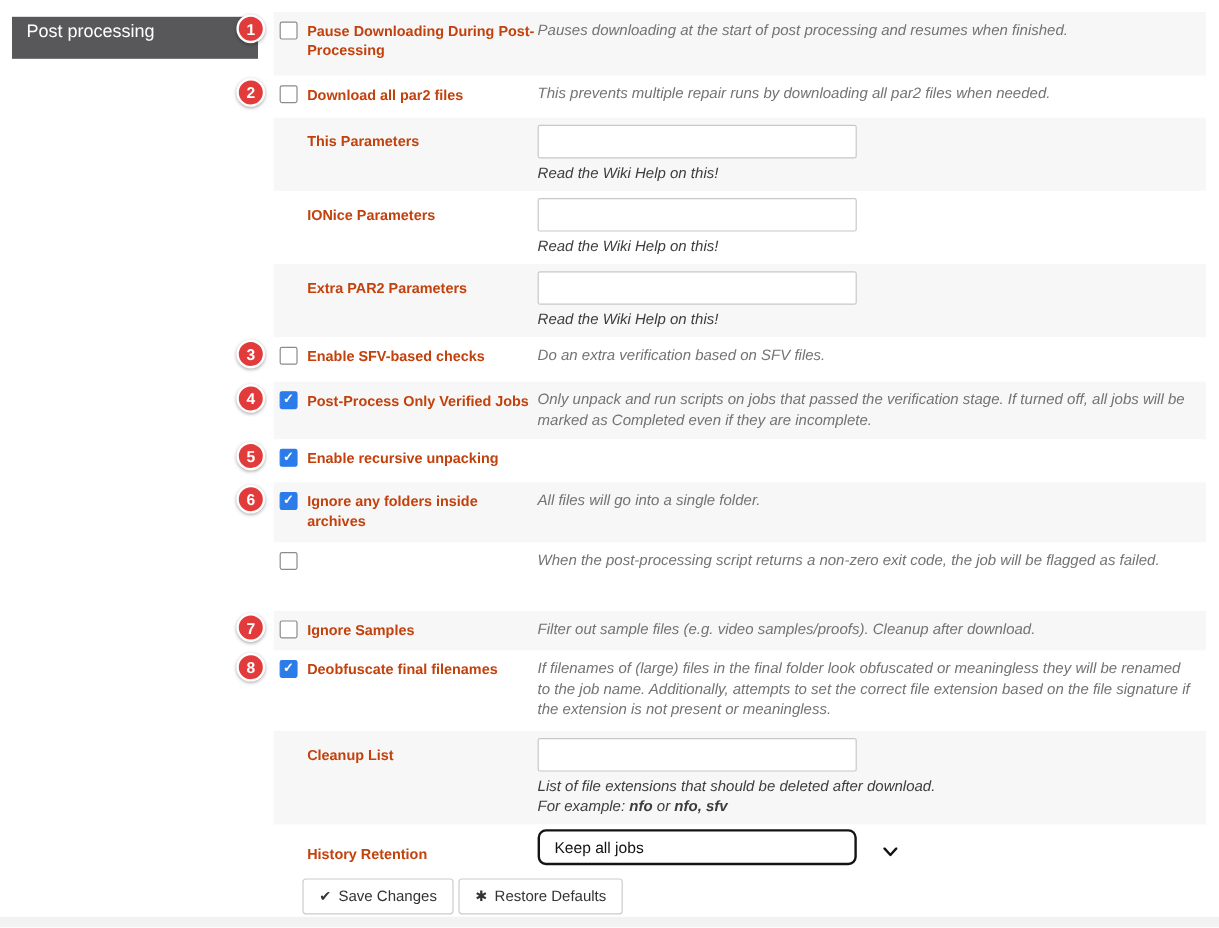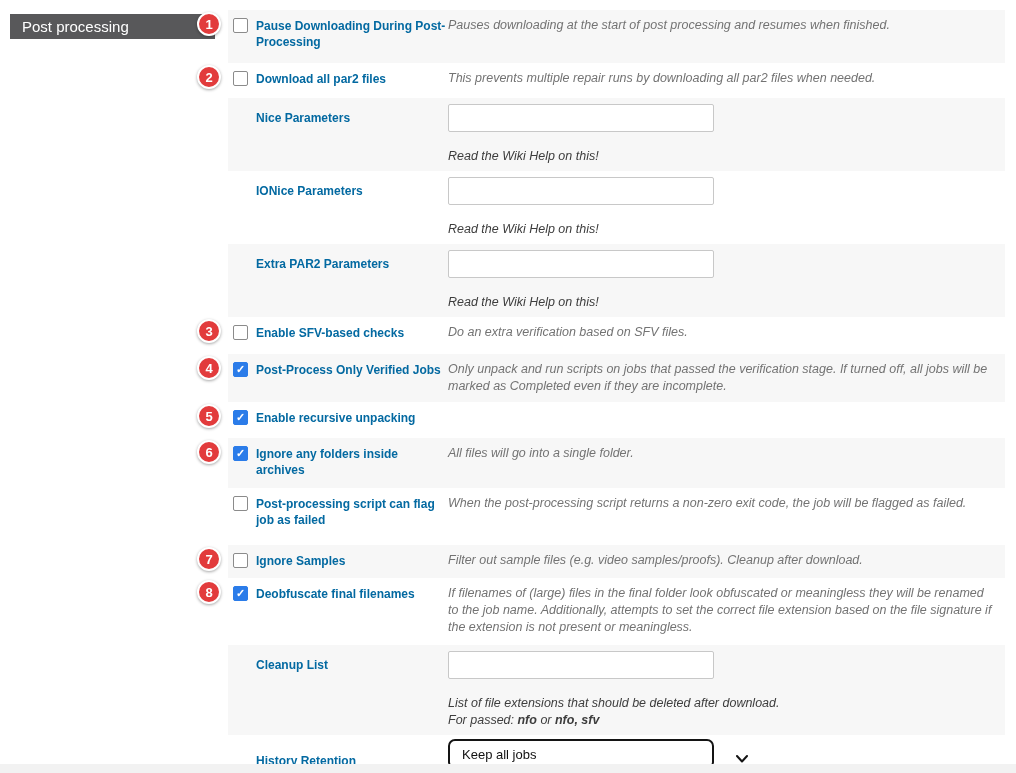--- a/index.html
+++ b/index.html
@@ -5,31 +5,31 @@
   * { margin:0; padding:0; box-sizing:border-box; }
   html,body { width:1016px; height:773px; }
   body {
     position:relative;
     background:#ffffff;
     font-family:"Liberation Sans", sans-serif;
     color:#333;
     overflow:hidden;
   }
   .titlebar {
-    position:absolute; top:14px; left:10px; width:205px; height:25px;
+    position:absolute; top:14px; left:10px; width:205px; height:35px;
     background:#58585a; color:#fff; font-size:15px; line-height:25px;
     padding-left:12px; z-index:1;
   }
   .rows { position:absolute; top:10px; left:228px; width:777px; }
   .row { position:relative; }
   .row.shaded { background:#f7f7f7; }
 
   .cbrow { display:flex; padding:7px 10px 7px 5px; }
   .leftcol { width:215px; flex:none; display:flex; gap:8px; align-items:flex-start; }
-  .label { font-weight:bold; color:#0369a1; font-size:12px; line-height:16px; padding-top:1px; }
+  .label { font-weight:bold; color:#c2410c; font-size:12px; line-height:16px; padding-top:1px; }
   .help  { flex:1; font-style:italic; color:#737373; font-size:12.5px; line-height:17px; }
 
   .cb {
     width:15px; height:15px; flex:none; margin-top:1px;
     border:1px solid #8b8b8b; border-radius:2px; background:#fff;
     display:flex; align-items:center; justify-content:center; cursor:pointer;
   }
   .cb .tick { display:none; color:#fff; font-size:11px; font-weight:bold; line-height:1; }
   .cb.checked { background:#2b7ce9; border-color:#2b7ce9; }
   .cb.checked .tick { display:block; }
@@ -43,21 +43,21 @@
   }
 
   .paramrow { display:flex; padding:6px 10px 6px 5px; }
   .paramrow .leftcol { display:block; padding-left:23px; }
   .rightcol { flex:1; }
   .paramrow .label { display:block; padding-top:6px; }
   .tinput {
     width:266px; height:28px; border:1px solid #c8c8c8; border-radius:2px;
     background:#fff; font-family:inherit; font-size:13px; padding:0 6px;
   }
-  .wikihelp { font-style:italic; color:#3d3d3d; font-size:12.5px; line-height:17px; margin-top:16px; }
+  .wikihelp { font-style:italic; color:#3d3d3d; font-size:12.5px; line-height:17px; margin-top:4px; }
   .wikihelp b { font-weight:bold; }
 
   .selrow { display:flex; align-items:flex-end; padding:4px 10px 4px 5px; }
   .selrow .leftcol { display:block; padding-left:23px; }
   .selectwrap { position:relative; width:310px; }
   .selectwrap select {
     width:266px; height:30px; border:2px solid #141414; border-radius:7px;
     padding:0 28px 0 12px; font-size:13px; font-family:inherit; color:#111;
     background:#fff; appearance:none; -webkit-appearance:none; cursor:pointer;
   }
@@ -97,21 +97,21 @@
     <span class="marker">2</span>
     <div class="leftcol">
       <span class="cb"></span>
       <span class="label">Download all par2 files</span>
     </div>
     <div class="help">This prevents multiple repair runs by downloading all par2 files when needed.</div>
   </div>
 
   <div class="row paramrow shaded mh60">
     <div class="leftcol">
-        <span class="label">Nice Parameters</span>
+        <span class="label">This Parameters</span>
       </div>
     <div class="rightcol">
       <input class="tinput" type="text" value="" style="">
       <div class="wikihelp">Read the Wiki Help on this!</div>
     </div>
   </div>
 
   <div class="row paramrow mh58">
     <div class="leftcol">
         <span class="label">IONice Parameters</span>
@@ -169,21 +169,20 @@
           <span class="tick">✓</span>
         </span>
       <span class="label">Ignore any folders inside archives</span>
     </div>
     <div class="help">All files will go into a single folder.</div>
   </div>
 
   <div class="row cbrow mh57">
     <div class="leftcol">
       <span class="cb"></span>
-      <span class="label">Post-processing script can flag job as failed</span>
     </div>
     <div class="help">When the post-processing script returns a non-zero exit code, the job will be flagged as failed.</div>
   </div>
 
   <div class="row cbrow shaded mh33">
     <span class="marker">7</span>
     <div class="leftcol">
       <span class="cb"></span>
       <span class="label">Ignore Samples</span>
     </div>
@@ -201,21 +200,21 @@
     <div class="help">If filenames of (large) files in the final folder look obfuscated or meaningless they will be renamed to the job name. Additionally, attempts to set the correct file extension based on the file signature if the extension is not present or meaningless.</div>
   </div>
 
   <div class="row paramrow shaded mh78">
     <div class="leftcol">
         <span class="label">Cleanup List</span>
       </div>
     <div class="rightcol">
       <input class="tinput" type="text" value="" style="">
       <div class="wikihelp">List of file extensions that should be deleted after download.</div>
-      <div class="wikihelp" style="margin-top:0;"><span>For passed: </span><b>nfo</b><span> or </span><b>nfo, sfv</b></div>
+      <div class="wikihelp" style="margin-top:0;"><span>For example: </span><b>nfo</b><span> or </span><b>nfo, sfv</b></div>
     </div>
   </div>
 
   <div class="row selrow mh37">
     <div class="leftcol"><span class="label">History Retention</span></div>
     <div class="selectwrap">
       <select>
         <option>Keep all jobs</option>
       </select>
       <span class="chev">

